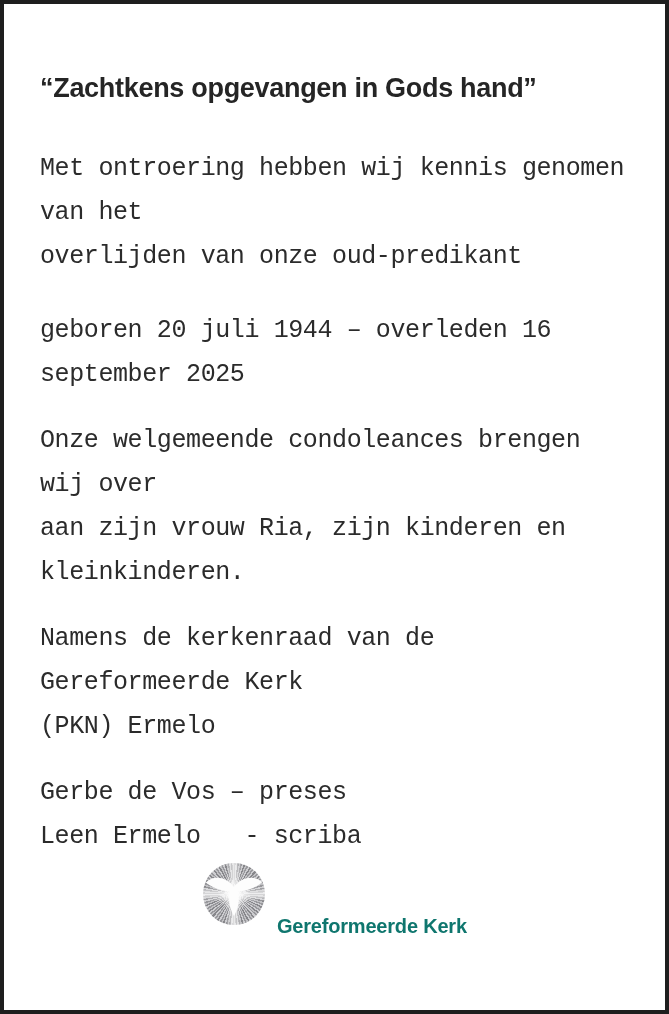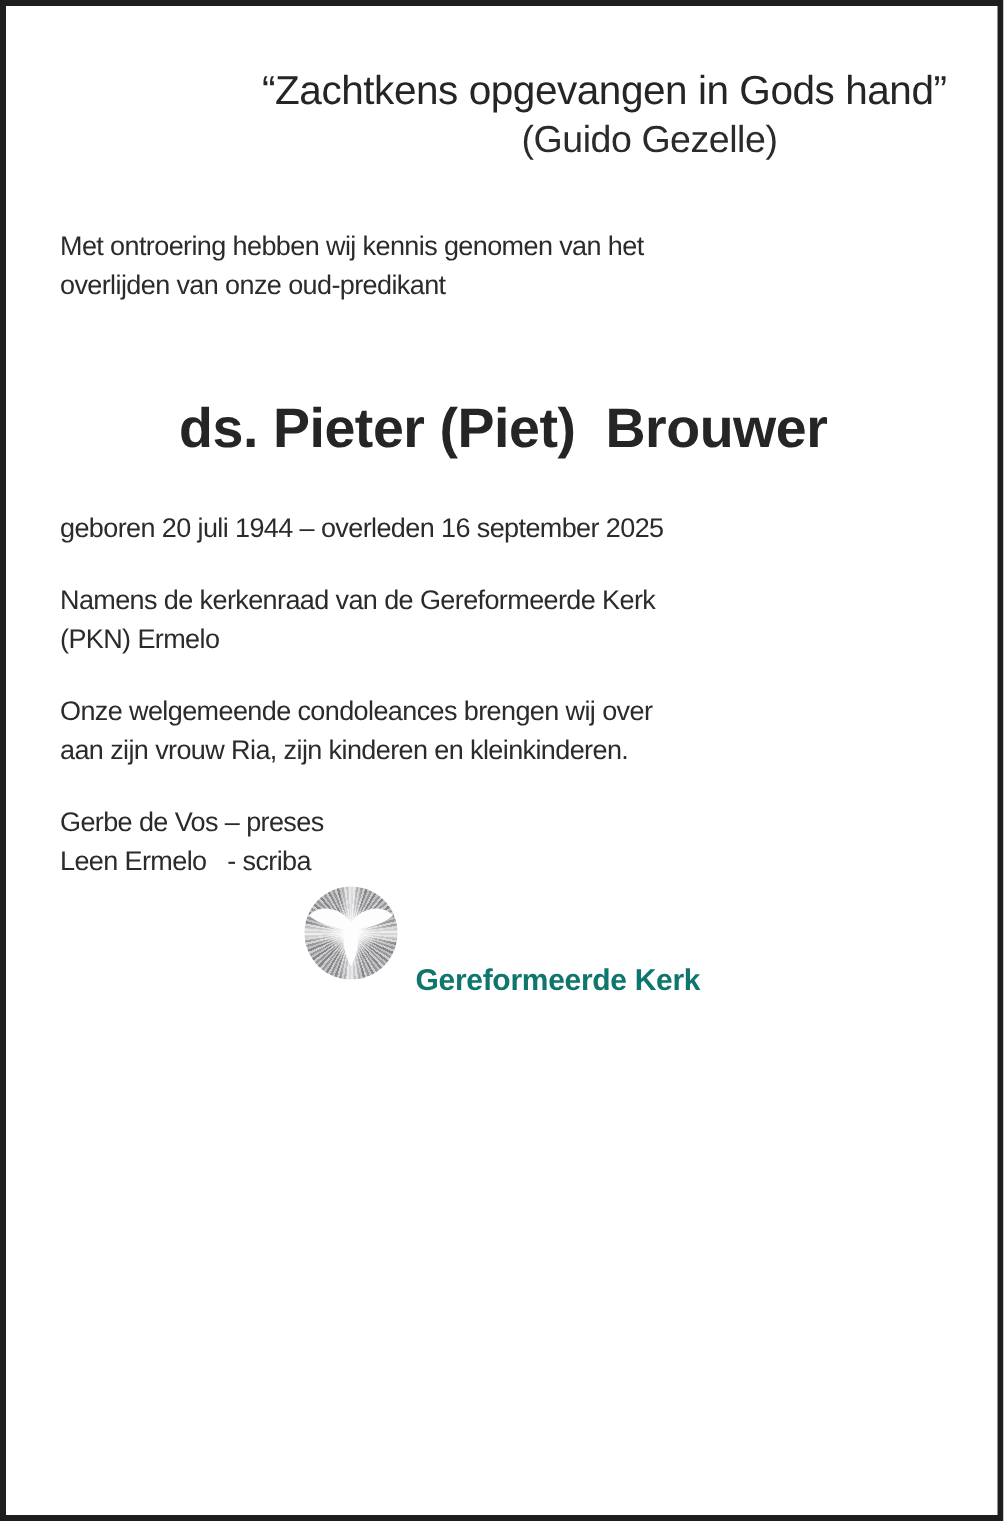--- a/index.html
+++ b/index.html
@@ -17,41 +17,43 @@
     width: 669px;
     height: 1014px;
     border: 4px solid #1e1e1e;
     background: #ffffff;
     padding: 39px 34px 0 36px;
     overflow: hidden;
     color: #2b2b2b;
   }
   .quote {
     font-size: 27px;
-    font-weight: normal;
+    font-weight: bold;
     line-height: 34px;
-    text-align: right;
+    text-align: left;
     letter-spacing: -0.3px;
     color: #252525;
     white-space: pre-wrap;
+    margin-top: 28px;
   }
   .attribution {
     font-size: 25px;
     line-height: 32px;
     text-align: center;
     padding-left: 195px;
     letter-spacing: -0.3px;
     white-space: pre-wrap;
   }
   .bodytext {
-    font-size: 18px;
-    line-height: 26px;
+    font-size: 25px;
+    line-height: 44px;
     letter-spacing: -0.4px;
     margin: 0 0 22px 0;
     white-space: pre-wrap;
+    font-family: Liberation Mono, monospace;
   }
   .intro {
     margin-top: 42px;
   }
   .name {
     font-size: 37px;
     font-weight: bold;
     line-height: 46px;
     text-align: center;
     margin: 60px 0 0 0;
@@ -100,36 +102,34 @@
   }
   .logo-line1 { color: #0f766e; }
 </style>
 </head>
 <body>
 
 <div class="card">
 
   <div class="quote">“Zachtkens opgevangen in Gods hand”</div>
 
-  <div class="attribution">(Guido Gezelle)</div>
 
   <p class="bodytext intro">Met ontroering hebben wij kennis genomen van het
 overlijden van onze oud-predikant</p>
 
-  <h1 class="name">ds. Pieter (Piet)  Brouwer</h1>
 
   <div class="bodytext dates">geboren 20 juli 1944 – overleden 16 september 2025</div>
 
 
 
+  <p class="bodytext">Onze welgemeende condoleances brengen wij over
+aan zijn vrouw Ria, zijn kinderen en kleinkinderen.</p>
+
   <p class="bodytext">Namens de kerkenraad van de Gereformeerde Kerk
 (PKN) Ermelo</p>
-
-  <p class="bodytext">Onze welgemeende condoleances brengen wij over
-aan zijn vrouw Ria, zijn kinderen en kleinkinderen.</p>
 
   <div class="bodytext signatories">Gerbe de Vos – preses
 Leen Ermelo   - scriba</div>
 
   <div class="logo-row">
     <div class="logo-badge">
       <svg viewBox="0 0 64 64" xmlns="http://www.w3.org/2000/svg" aria-hidden="true">
         <path d="M32 25 C 25 14, 10 12, 3 20 C 10 26, 20 28.5, 28 29.5 C 26 38, 27 46, 32 55 C 37 46, 38 38, 36 29.5 C 44 28.5, 54 26, 61 20 C 54 12, 39 14, 32 25 Z" fill="#fdfdfd"></path>
       </svg>
     </div>

